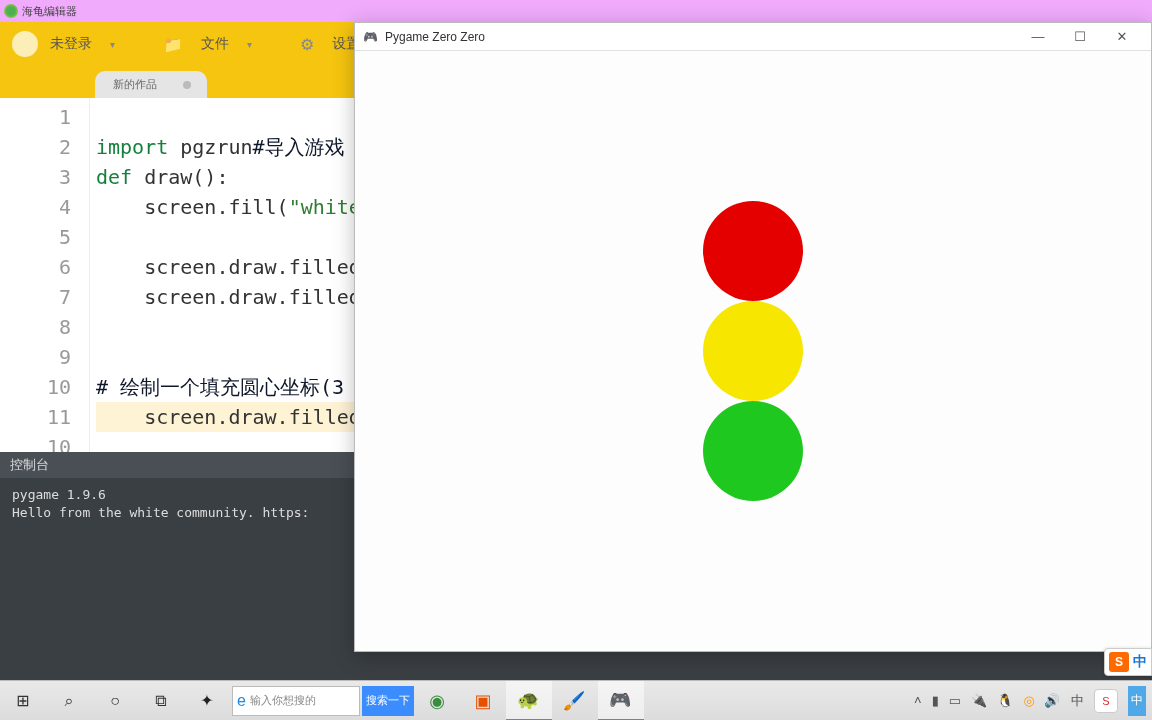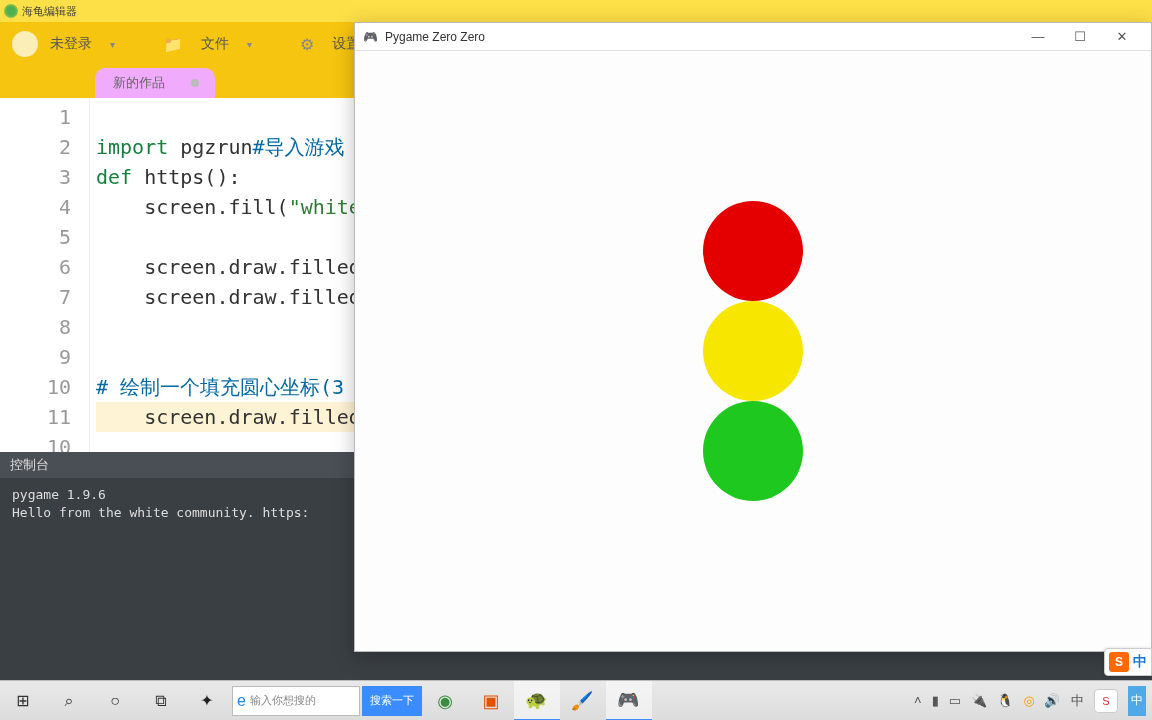--- a/index.html
+++ b/index.html
@@ -1,41 +1,41 @@
 <!DOCTYPE html>
 <html><head>
 <meta charset="utf-8">
 <style>
 * { box-sizing: border-box; margin: 0; padding: 0; }
 html, body { width: 1152px; height: 720px; overflow: hidden; font-family: "Microsoft YaHei", sans-serif; background: #e8e8e8; }
 
 
-.app-titlebar { position: absolute; top: 0; left: 0; right: 0; height: 22px; background: #fde047; display: flex; align-items: center; padding: 11px 4px; font-size: 11px; color: #444; }
+.app-titlebar { position: absolute; top: 0; left: 0; right: 0; height: 22px; background: #f0abfc; display: flex; align-items: center; padding: 11px 4px; font-size: 11px; color: #444; }
 .app-titlebar .logo { width: 14px; height: 14px; background: radial-gradient(circle,#4caf50 40%,#8bc34a 70%); border-radius: 50%; margin-right: 4px; }
 
 .toolbar { position: absolute; top: 22px; left: 0; right: 0; height: 44px; background: #f6c50f; display: flex; align-items: center; padding: 0 12px; gap: 6px; color: #555; font-size: 14px; }
 .toolbar .avatar { width: 26px; height: 26px; background: #fff; border-radius: 50%; opacity: 0.7; }
 .toolbar .tool-item { display: flex; align-items: center; gap: 18px; padding: 4px 6px; position: relative; }
 .toolbar .caret { font-size: 10px; color: #888; }
 .toolbar .gear { color: #888; font-size: 16px; }
 .toolbar .folder { color: #fff; font-size: 16px; }
 .dot-red { position: absolute; top: 2px; right: 22px; width: 6px; height: 6px; background: #d32f2f; border-radius: 50%; }
 
 
 .tab-bar { position: absolute; top: 66px; left: 0; right: 0; height: 32px; background: #f6c50f; display: flex; align-items: flex-end; padding-left: 95px; }
-.tab { background: #f0abfc; border-radius: 10px 10px 0 0; padding: 6px 50px 6px 18px; font-size: 13px; color: #666; position: relative; }
+.tab { background: #e5e5e5; border-radius: 10px 10px 0 0; padding: 6px 50px 6px 18px; font-size: 11px; color: #666; position: relative; }
 .tab .unsaved { position: absolute; right: 16px; top: 50%; transform: translateY(-50%); width: 8px; height: 8px; background: #bbb; border-radius: 50%; }
 
 
 .editor { position: absolute; top: 98px; left: 0; right: 0; bottom: 268px; background: #fff; display: flex; }
 .gutter { width: 90px; background: #fff; text-align: right; padding-right: 18px; padding-top: 4px; font-family: Consolas, monospace; font-size: 20px; color: #999; line-height: 30px; border-right: 1px solid #eee; }
 .code { flex: 1; padding-top: 4px; padding-left: 6px; font-family: Consolas, monospace; font-size: 20px; line-height: 30px; white-space: pre; color: #333; overflow: hidden; }
 .kw { color: #15803d; }
 .str { color: #2e7d32; }
-.cmt { color: #0369a1; }
+.cmt { color: #0f172a; }
 .hl { background: #fff3d6; display: block; }
 
 
 .console { position: absolute; left: 0; right: 0; bottom: 40px; height: 228px; background: #3a3f44; color: #ddd; font-family: Consolas, monospace; font-size: 14px; }
 .console .console-title { background: #4a4f55; padding: 4px 10px; font-size: 13px; font-family: "Microsoft YaHei"; }
 .console .console-body { padding: 8px 12px; white-space: pre; line-height: 18px; font-size: 13px; }
 
 
 .pygame-win { position: absolute; top: 22px; left: 354px; right: 0; height: 630px; background: #fff; border: 1px solid #bbb; box-shadow: 0 4px 20px rgba(0,0,0,0.25); }
 .pygame-title { height: 28px; background: #fff; display: flex; align-items: center; padding: 0 8px; border-bottom: 1px solid #e0e0e0; font-size: 12px; color: #333; }
@@ -44,21 +44,21 @@
 .win-controls div { width: 42px; height: 28px; display: flex; align-items: center; justify-content: center; color: #555; font-size: 13px; }
 .pygame-canvas { position: relative; width: 100%; height: calc(100% - 28px); background: #fdfdfd; }
 .circle { position: absolute; width: 100px; height: 100px; border-radius: 50%; }
 
 
 .taskbar { position: absolute; bottom: 0; left: 0; right: 0; height: 40px; background: linear-gradient(#e9e9e9,#dcdcdc); border-top: 1px solid #bbb; display: flex; align-items: center; }
 .taskbar .tb-left { display: flex; align-items: center; height: 100%; }
 .taskbar .tb-btn { width: 46px; height: 40px; display: flex; align-items: center; justify-content: center; color: #333; font-size: 16px; }
 .taskbar .search-box { width: 128px; height: 30px; background: #fff; border: 1px solid #bbb; margin-left: 2px; display: flex; align-items: center; font-size: 11px; color: #888; padding: 0 4px; gap: 4px; }
 .taskbar .search-box .e-icon { color: #1e88e5; font-size: 16px; }
-.taskbar .search-btn { width: 60px; height: 30px; background: #3b8cff; color: #fff; font-size: 11px; display: flex; align-items: center; justify-content: center; margin-left: 2px; }
+.taskbar .search-btn { width: 52px; height: 30px; background: #3b8cff; color: #fff; font-size: 11px; display: flex; align-items: center; justify-content: center; margin-left: 2px; }
 .taskbar .tb-app { width: 46px; height: 40px; display: flex; align-items: center; justify-content: center; font-size: 18px; }
 .taskbar .tb-app.active { border-bottom: 2px solid #3b8cff; background: rgba(255,255,255,0.5); }
 .taskbar .tray { margin-left: auto; display: flex; align-items: center; gap: 10px; padding-right: 6px; font-size: 13px; color: #555; }
 .taskbar .ime-box { width:24px; height:24px; background:#fff; border:1px solid #ccc; border-radius:4px; font-size:11px; color:#d32f2f; display:flex; align-items:center; justify-content:center; }
 .taskbar .ime-zh { width:18px; height:30px; background:#4fa8e8; color:#fff; font-size:12px; display:flex; align-items:center; justify-content:center; }
 
 
 .ime-float { position: absolute; right: 0; bottom: 44px; height: 28px; display: flex; align-items: center; background: #fff; border: 1px solid #ccc; border-radius: 4px 0 0 4px; padding: 0 4px; gap: 4px; box-shadow: 0 1px 4px rgba(0,0,0,0.2);}
 .ime-float .sogou { width:20px;height:20px;background:#ff6a00;color:#fff;border-radius:3px;font-size:12px;font-weight:bold;display:flex;align-items:center;justify-content:center;}
 .ime-float .zh { color:#1976d2; font-size:14px; font-weight:bold; }
@@ -109,21 +109,21 @@
       <div>6</div>
       <div>7</div>
       <div>8</div>
       <div>9</div>
       <div>10</div>
       <div>11</div>
       <div>10</div>
   </div>
   <div class="code">
 <span><span class="kw">import</span><span> pgzrun</span><span class="cmt">#导入游戏</span></span>
-<span><span class="kw">def</span><span> https():</span></span>
+<span><span class="kw">def</span><span> draw():</span></span>
 <span><span>    screen.fill(</span><span class="str">"white</span></span>
 <span> </span>
 <span>    screen.draw.filled</span>
 <span>    screen.draw.filled</span>
 <span> </span>
 <span> </span>
 <span class="cmt"># 绘制一个填充圆心坐标(3</span>
 <span class="hl">    screen.draw.filled</span><span> </span>
 </div>
 </div>

